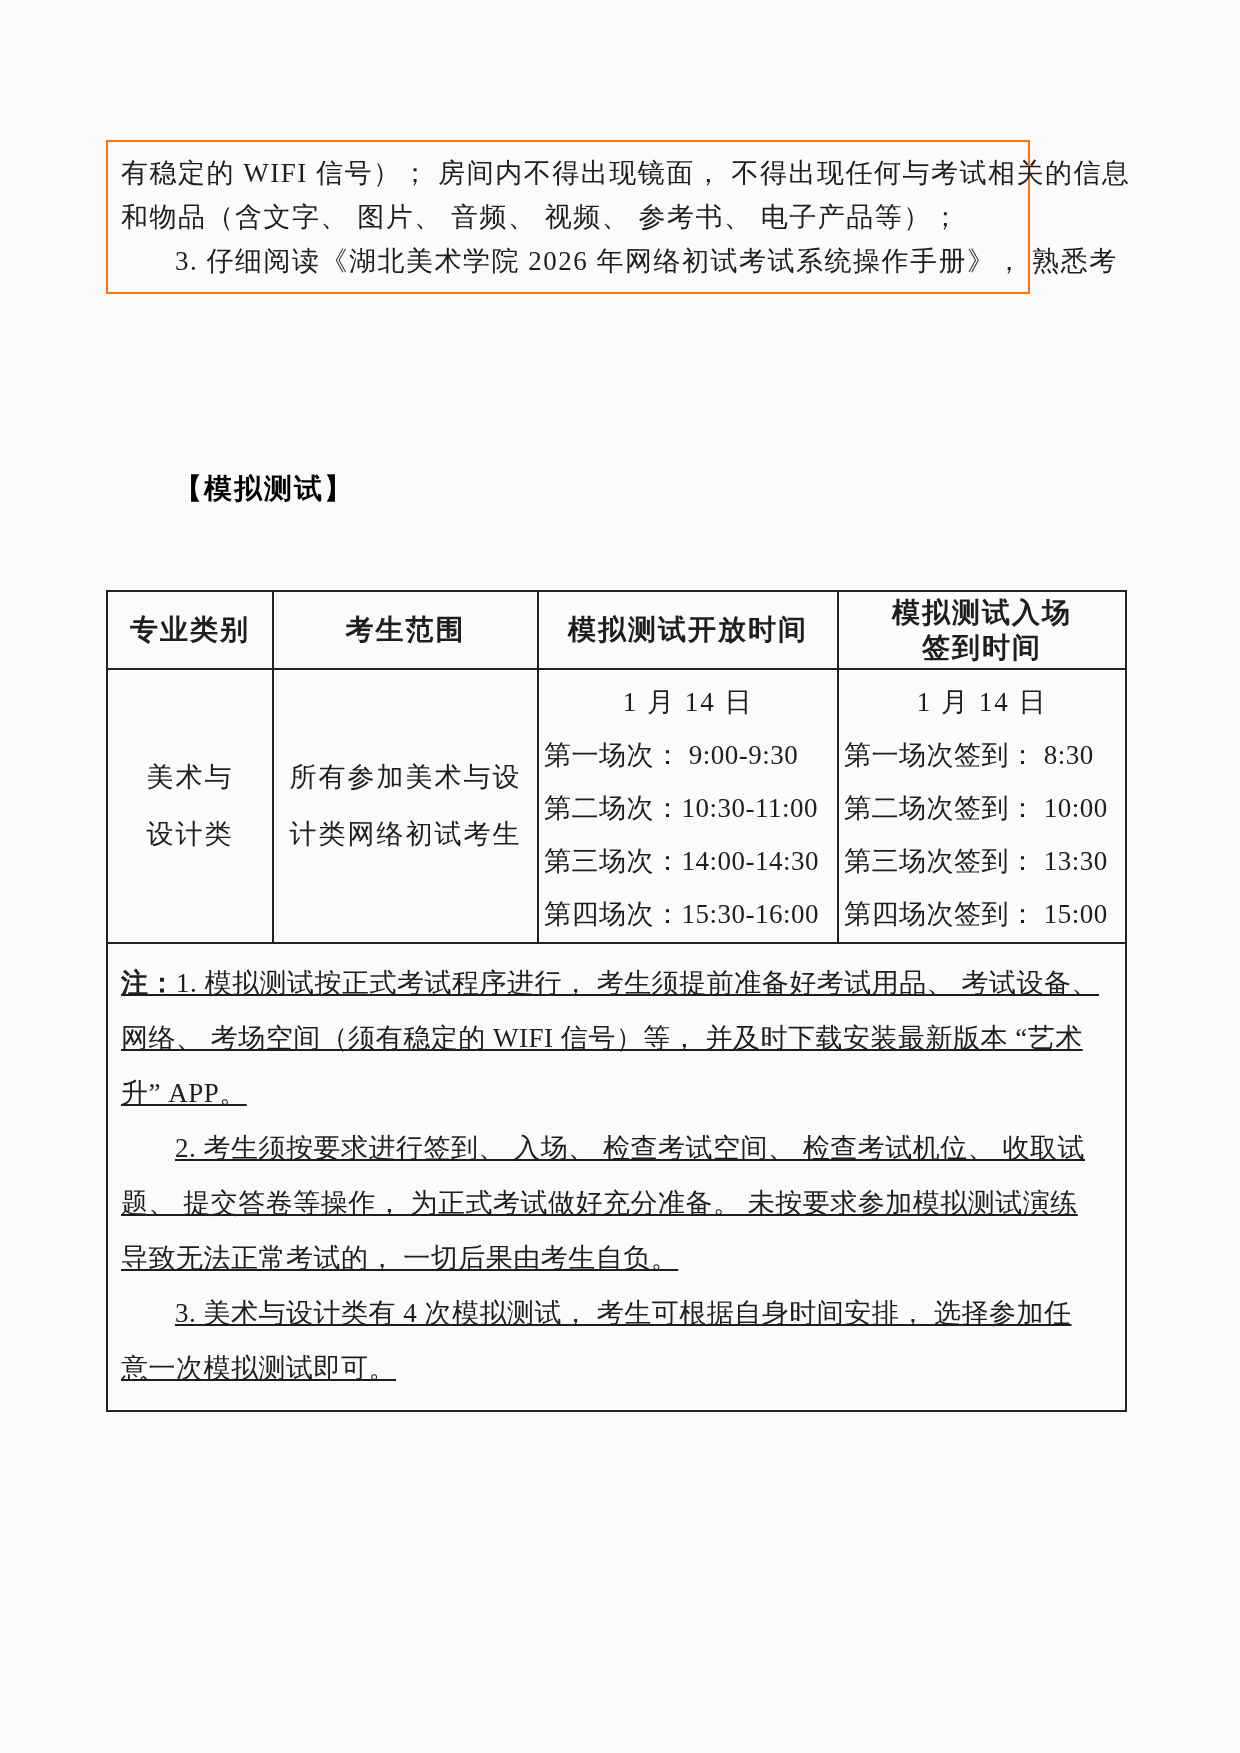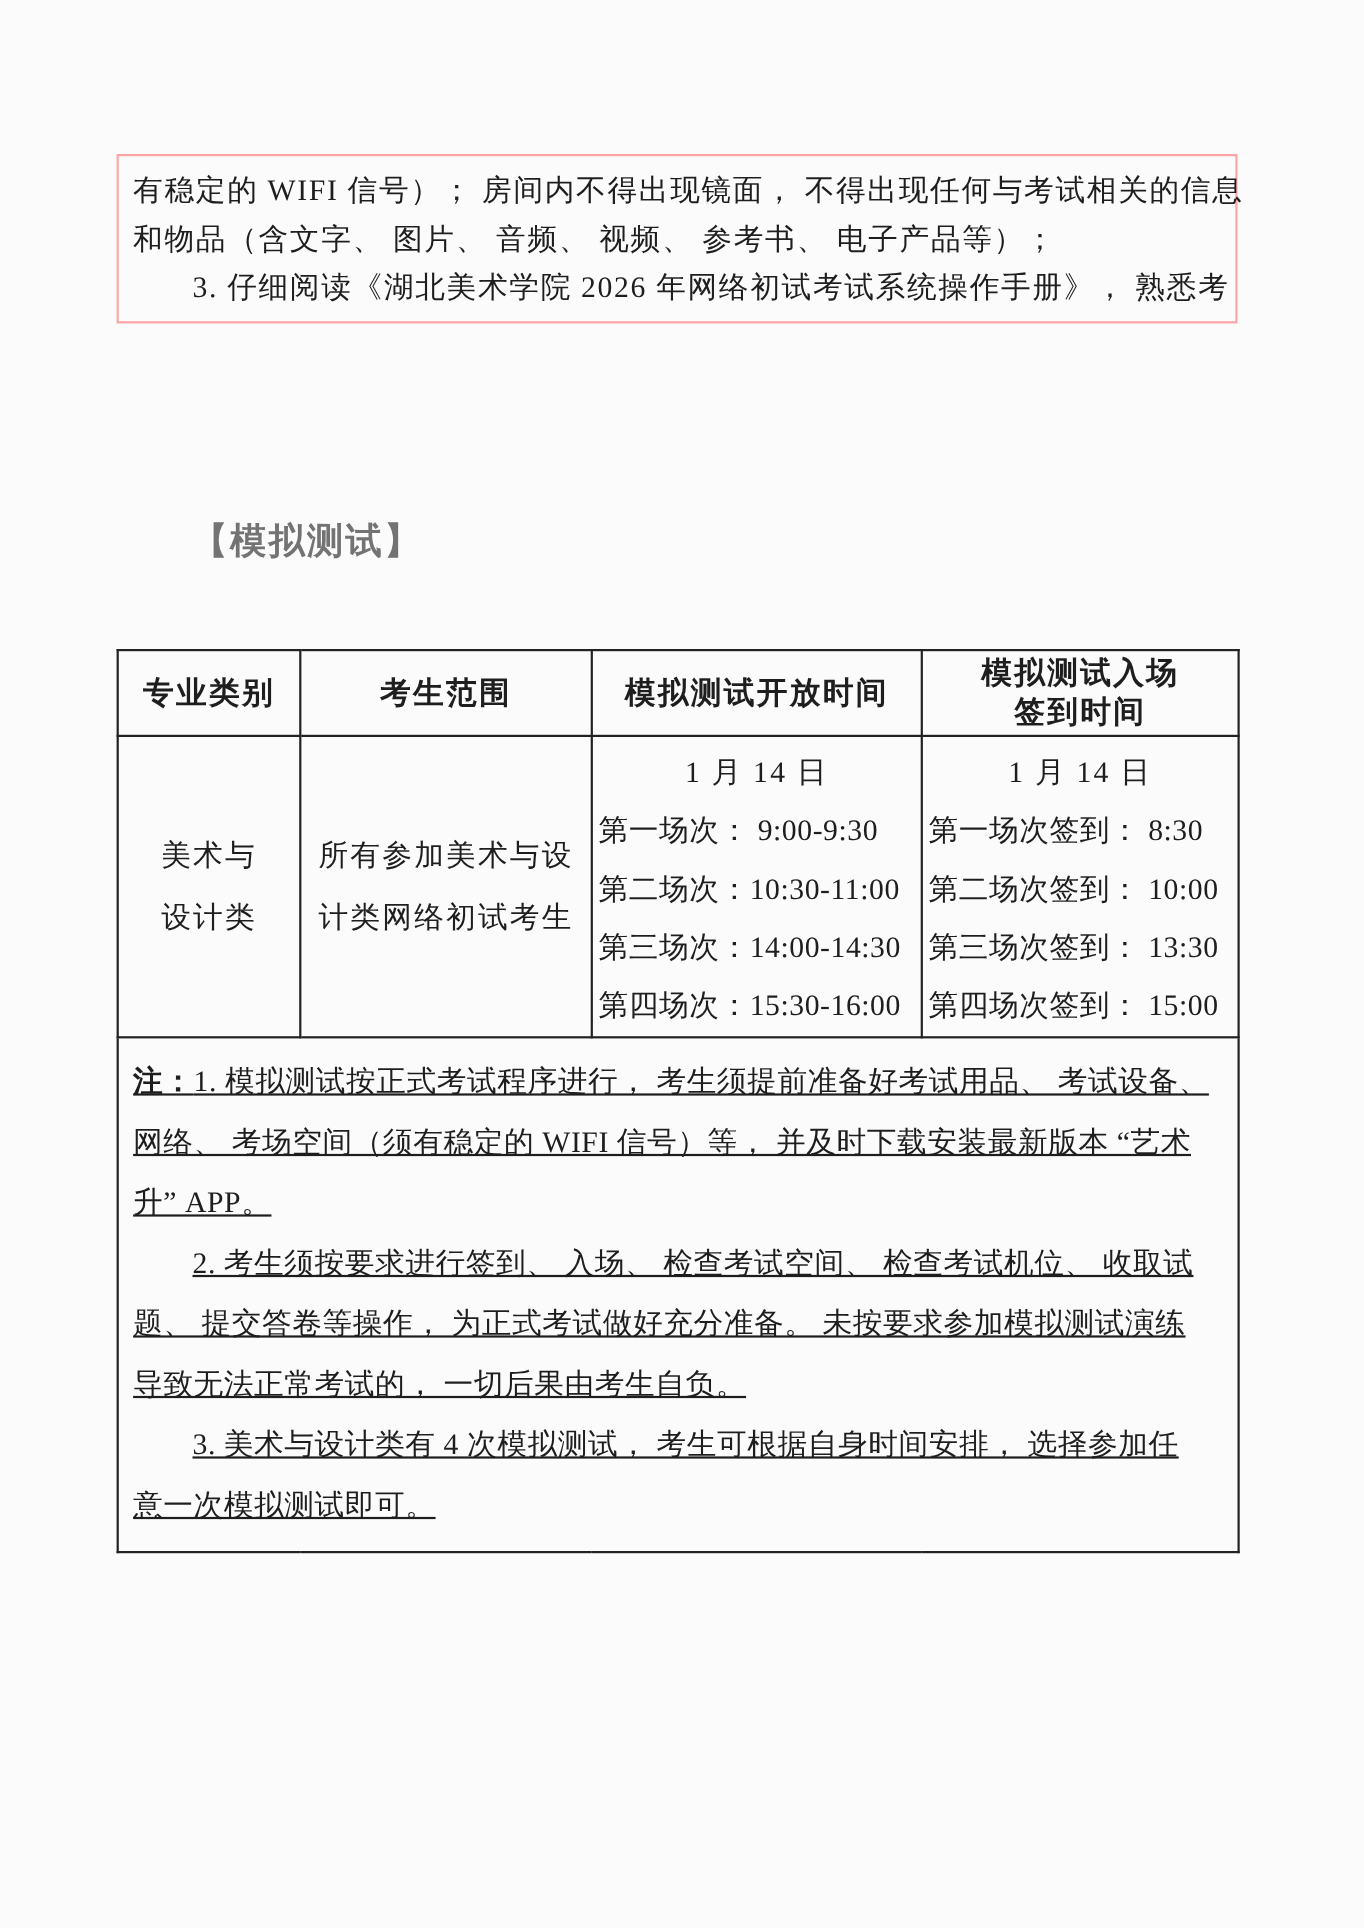--- a/index.html
+++ b/index.html
@@ -6,32 +6,32 @@
   body{
     width:1240px;height:1753px;
     background:#fbfbfb;
     font-family:"Liberation Serif","DejaVu Serif",serif;
     color:#1e1e1e;
     position:relative;
     overflow:hidden;
   }
   
   .top-box{
-    position:absolute;left:106px;top:140px;width:1019px;
-    box-sizing:border-box;border:2px solid #fca5a5;
+    position:absolute;left:106px;top:140px;width:924px;
+    box-sizing:border-box;border:2px solid #f97316;
     padding:9px 13px 9px 13px;background:transparent;
   }
   .top-box .line{
     font-size:27px;line-height:44px;letter-spacing:1.5px;white-space:nowrap;
   }
   .indent-2em{padding-left:54px;}
   
   .heading{
     position:absolute;left:174px;top:470px;margin:0;
-    font-size:33px;font-weight:bold;letter-spacing:2px;color:#737373;
+    font-size:28px;font-weight:bold;letter-spacing:2px;color:#000000;
   }
   
   .doc-table{
     position:absolute;left:106px;top:590px;width:1019px;
     border-collapse:collapse;table-layout:fixed;
   }
   .doc-table th,.doc-table td{border:2px solid #222;box-sizing:border-box;}
   .hrow th{
     height:78px;font-size:28px;font-weight:bold;text-align:center;
     vertical-align:middle;letter-spacing:2px;padding:0 2px;

